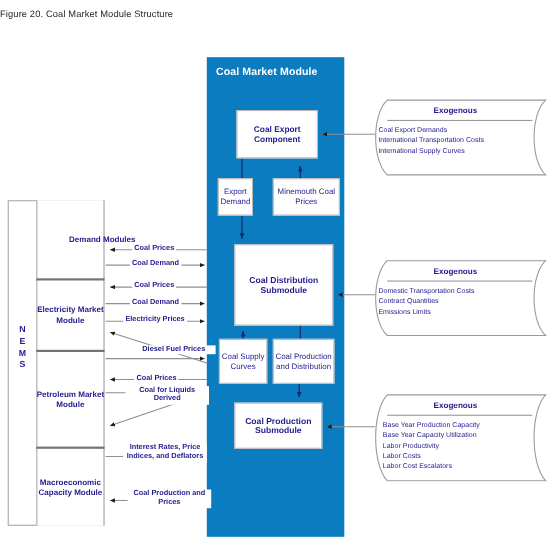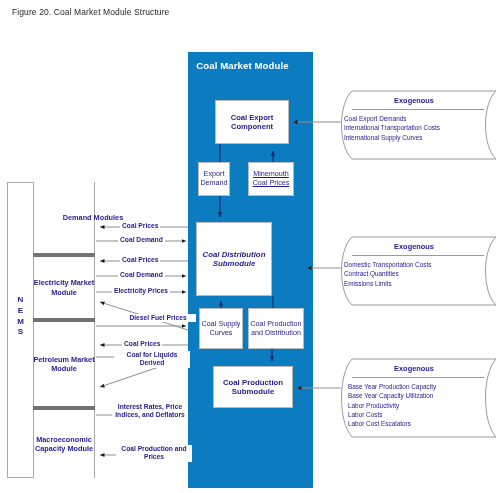--- a/index.html
+++ b/index.html
@@ -2,21 +2,21 @@
 <html><head>
 <meta charset="utf-8">
 <style>
   html,body{margin:0;padding:0;background:#ffffff;}
   body{
     width:500px;height:493px;position:relative;overflow:hidden;
     font-family:"Liberation Sans", sans-serif;
     -webkit-font-smoothing:antialiased;
   }
   .fig-title{
-    position:absolute;left:12px;top:7px;
+    position:absolute;left:0;top:7px;
     font-size:8.5px;color:#231f20;letter-spacing:.1px;
     white-space:nowrap;
     text-align:right;
   }
 
   
   .cmm-panel{
     position:absolute;left:188px;top:52px;width:125px;height:436px;
     background:#0C7CC0;
   }
@@ -30,43 +30,43 @@
   .wbox{
     position:absolute;background:#ffffff;border:1px solid #b9b9b9;
     color:#221b8e;font-weight:bold;text-align:center;
     display:flex;align-items:center;justify-content:center;
     line-height:1.22;box-sizing:border-box;
   }
   .wbox span{display:block;width:100%;}
 
   .box-export-comp{left:215px;top:100px;width:74px;height:44px;font-size:7.6px;}
   .box-export-demand{left:198px;top:162px;width:32px;height:34px;font-size:7.2px;color:#221b8e;font-weight:normal;}
-  .box-minemouth{left:248px;top:162px;width:46px;height:34px;font-size:7.2px;font-weight:normal;text-decoration:underline;}
-  .box-distribution{left:196px;top:222px;width:76px;height:74px;font-size:7.8px;font-style:italic;}
+  .box-minemouth{left:248px;top:162px;width:61px;height:34px;font-size:7.2px;font-weight:normal;}
+  .box-distribution{left:213px;top:222px;width:90px;height:74px;font-size:7.8px;}
   .box-supply-curves{left:199px;top:308px;width:44px;height:41px;font-size:7.2px;font-weight:normal;}
   .box-prod-dist{left:248px;top:308px;width:56px;height:41px;font-size:7.2px;font-weight:normal;}
   .box-production{left:213px;top:366px;width:80px;height:42px;font-size:7.8px;}
 
   
   .nems-outer{
     position:absolute;left:7px;top:182px;width:88px;height:296px;
     border:1px solid #a8a8a8;box-sizing:border-box;background:#fff;
   }
   .nems-letters{
     position:absolute;left:7px;top:295px;width:27px;text-align:center;
     color:#221b8e;font-weight:bold;font-size:8px;line-height:1.35;
   }
   .nems-inner{
     position:absolute;left:33px;top:182px;width:62px;
     border:1px solid #a8a8a8;border-top:none;border-bottom:none;
     box-sizing:border-box;background:#fff;
   }
   .nmod{
     position:absolute;left:33px;width:62px;
-    border-top:4px solid #737373;box-sizing:border-box;
+    border-top:2px solid #737373;box-sizing:border-box;
     color:#221b8e;font-weight:bold;font-size:7.3px;text-align:center;
     display:flex;align-items:center;justify-content:center;line-height:1.25;
   }
   .nmod-0{top:182px;height:71px;border-top:none;margin-left:29px;}
   .nmod-1{top:253px;height:65px;}
   .nmod-2{top:318px;height:88px;}
   .nmod-3{top:406px;height:72px;}
 
   
   .exo{

